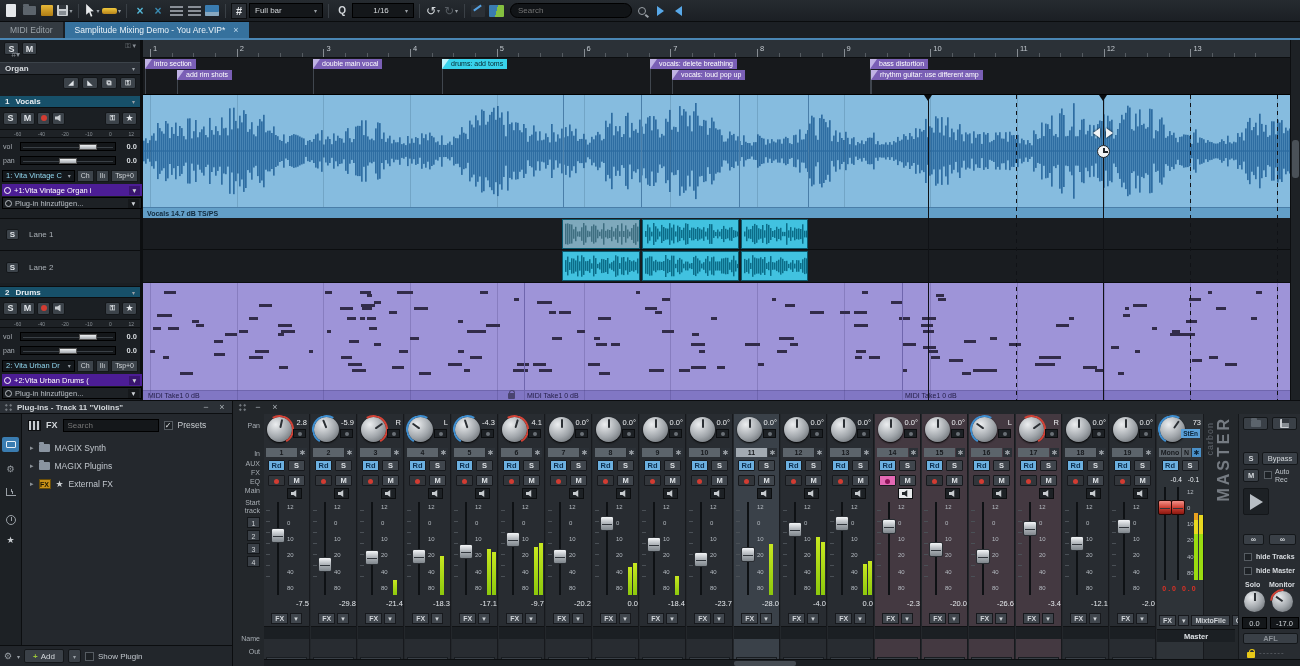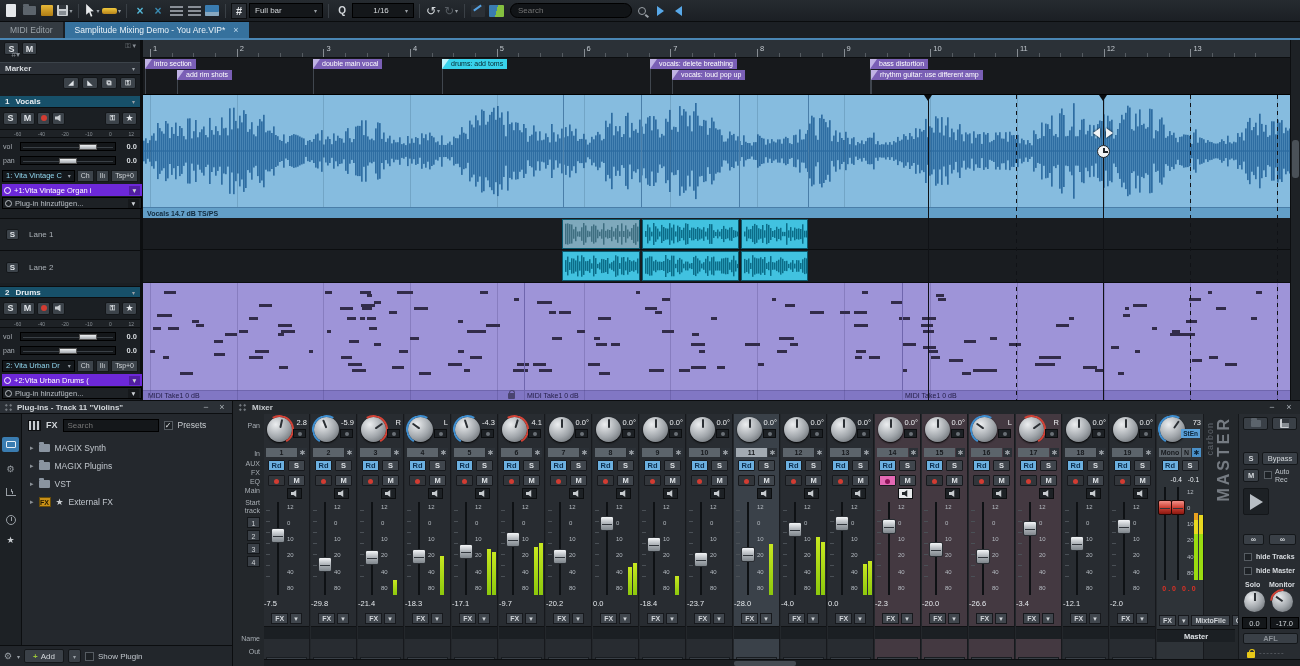--- a/index.html
+++ b/index.html
@@ -56,21 +56,21 @@
 .volrow{display:flex;align-items:center;gap:3px;padding:1px 3px;height:14px}
 .volrow .lb{width:14px;color:#a8aeb4;font-size:7px}
 .slid{flex:1;height:9px;background:#14171a;border:1px solid #000;position:relative}
 .slid::before{content:"";position:absolute;left:2px;right:2px;top:4px;height:1px;background:#3a4046}
 .hnd{position:absolute;top:1px;width:18px;height:6px;background:linear-gradient(#eef0f2,#a6abb0);border:1px solid #555}
 .volrow .vv{width:18px;text-align:right;color:#d8dce0;font-size:7.5px;font-weight:bold}
 .instrow{display:flex;align-items:center;gap:2px;padding:0 2px;height:13px}
 .instsel{flex:1;background:#14181c;border:1px solid #000;color:#8fd4ec;display:flex;align-items:center;justify-content:space-between;height:12px;padding:0 3px;font-size:7.5px}
 .minibx{background:#3c434a;border:1px solid #14171a;color:#d0d4d8;height:12px;display:flex;align-items:center;padding:0 3px;font-size:7px}
 .plug{display:flex;align-items:center;height:12px;margin:1px 2px;padding:0 2px;gap:3px;font-size:7.5px}
-.plug.on{background:#6d28d9;color:#fff}
+.plug.on{background:#4c1d95;color:#fff}
 .plug.off{background:#1d2125;color:#b8bec4;border:1px solid #000}
 .pwr{width:7px;height:7px;border:1.5px solid currentColor;border-radius:50%;flex:none}
 .plug .cr{margin-left:auto;background:rgba(0,0,0,.25);width:11px;text-align:center;color:#d0d4d8}
 .lane{position:absolute;left:0;width:140px;background:#1e2226;border-top:1px solid #0b0d0f;display:flex;align-items:center;gap:10px;padding:0 6px;color:#aab0b6}
 .lane .sbtn{width:13px;height:11px;font-size:8px}
 
 #timeline{position:absolute;left:143px;top:40px;width:1147px;height:360px;background:#17191d;overflow:hidden}
 #ruler{position:absolute;left:0;top:0;width:100%;height:18px;background:#2b3137;border-bottom:1px solid #0c0e10}
 .barnum{position:absolute;top:4px;font-size:7.5px;color:#c2c8ce}
 .tick{position:absolute;bottom:0;width:1px;height:8px;background:#868c92}
@@ -175,21 +175,21 @@
 .fmarks{position:absolute;left:2px;top:10px;bottom:10px;width:4px;background:repeating-linear-gradient(to bottom,#4a5056 0 1px,transparent 1px 11px)}
 .ftrack{position:absolute;left:9px;top:2px;bottom:2px;width:10px}
 .ftrack::before{content:"";position:absolute;left:4px;top:0;bottom:0;width:2px;background:#0e1114}
 .fknob{position:absolute;left:-2px;width:14px;height:15px;background:linear-gradient(#f4f6f8,#b4b9be 45%,#80878d);border:1px solid #2b2f34;border-radius:2px}
 .fknob::after{content:"";position:absolute;left:1px;right:1px;top:7px;height:1px;background:#31363c}
 .fknob.red{background:linear-gradient(#f29088,#cc4034 50%,#8c1810);border-color:#200806}
 .fscale{position:absolute;left:23px;top:2px;bottom:2px;width:10px;font-size:6px;color:#b4bac0}
 .fscale span{position:absolute;left:0}
 .mslot{position:absolute;left:35px;top:2px;bottom:2px;width:10px;display:flex;gap:1px;align-items:flex-end}
 .mbar{width:4px;background:linear-gradient(#c8e820,#8cc80c)}
-.fval{height:13px;text-align:left;font-size:7.5px;color:#e4e8ec;line-height:13px}
+.fval{height:13px;text-align:right;font-size:7.5px;color:#e4e8ec;line-height:13px}
 .fxrow{height:16px;display:flex;justify-content:center;gap:2px;align-items:center}
 .fxb{background:#40464d;border:1px solid #17191d;font-size:7px;font-weight:bold;height:11px;line-height:10px;padding:0 3px;color:#d0d4d8}
 .namerow{height:13px;background:#1b1f23;border-top:1px solid #101214}
 .outrow{height:11px;margin:18px 2px;background:#3a4047;border:1px solid #191d21}
 
 #master{position:absolute;left:924px;top:13px;width:47px;height:245px;background:#2e3338;border-right:1px solid #17191d}
 #master .wide{position:absolute;left:0;width:78px}
 .sten{position:absolute;right:3px;top:15px;background:#5aa0d8;color:#0c2438;font-size:6.5px;font-weight:bold;padding:0 2px;height:9px;line-height:9px}
 .peaks{height:12px;display:flex;justify-content:flex-end;gap:6px;padding-right:4px;font-size:6.5px;color:#eef2f6;align-items:center}
 .mclip{height:13px;text-align:center;font-size:7px;font-weight:bold;color:#e03226;line-height:13px;letter-spacing:2px}
@@ -306,21 +306,21 @@
 </div>
 
 <div id="sidebar">
   <div class="srow" style="top:2px;height:16px;display:flex;gap:3px;padding-left:4px">
     <span class="sbtn">S</span>
     <span class="sbtn">M</span>
     <span style="margin-left:auto;margin-right:4px;color:#8a9096;font-size:7px">⚿ ▾</span>
   </div>
   <div class="srow" style="top:10px;right:0;width:20px;text-align:right;color:#8a9096">#▾</div>
   <div class="srow hdrbar" style="top:22px;height:13px">
-      <span>Marker</span>
+      <span>Organ</span>
       <span class="caret" style="margin-left:auto">▾</span>
     </div>
   <div class="srow" style="top:37px;height:14px;display:flex;justify-content:flex-end;gap:3px;padding-right:4px">
     <span class="sbtn" style="width:16px;height:12px;font-size:7px">◢</span>
     <span class="sbtn" style="width:16px;height:12px;font-size:7px">◣</span>
     <span class="sbtn" style="width:16px;height:12px;font-size:7px">⧉</span>
     <span class="sbtn" style="width:16px;height:12px;font-size:7px">⚿</span>
   </div>
 
   <div class="srow trkbar" style="top:56px;height:12px">
@@ -1632,25 +1632,20 @@
         <span class="foldr"></span>
         <span>MAGIX Synth</span>
       </div>
       <div class="titem">
         <span class="texp">▸</span>
         <span class="foldr"></span>
         <span>MAGIX Plugins</span>
       </div>
       <div class="titem">
         <span class="texp">▸</span>
-        <span class="foldr"></span>
-        <span>VST</span>
-      </div>
-      <div class="titem">
-        <span class="texp">▸</span>
         <span class="fxbadge">FX</span>
         <span class="star">★</span>
         <span>External FX</span>
       </div>
     </div>
   <div id="pfoot">
     <span style="color:#9aa0a6;font-size:9px">⚙</span>
     <span class="caret">▾</span>
     <span class="addbtn">
         <span style="color:#9cc838;font-weight:bold">+</span>
@@ -1658,21 +1653,20 @@
       </span>
     <span class="capbox">▾</span>
     <span class="cbx"></span>
     <span style="color:#c0c6cc">Show Plugin</span>
   </div>
 </div>
 
 <div id="mixer">
   <div id="mtitle">
     <span class="dots"></span>
-    <span class="t">Mixer</span>
     <span class="winbtn">−</span>
     <span class="winbtn">×</span>
   </div>
   <div id="mlabels">
     <span style="top:8px">Pan</span>
     <span style="top:36px">In</span>
     <span style="top:46px">AUX</span>
     <span style="top:55px">FX</span>
     <span style="top:64px">EQ</span>
     <span style="top:73px">Main</span>

